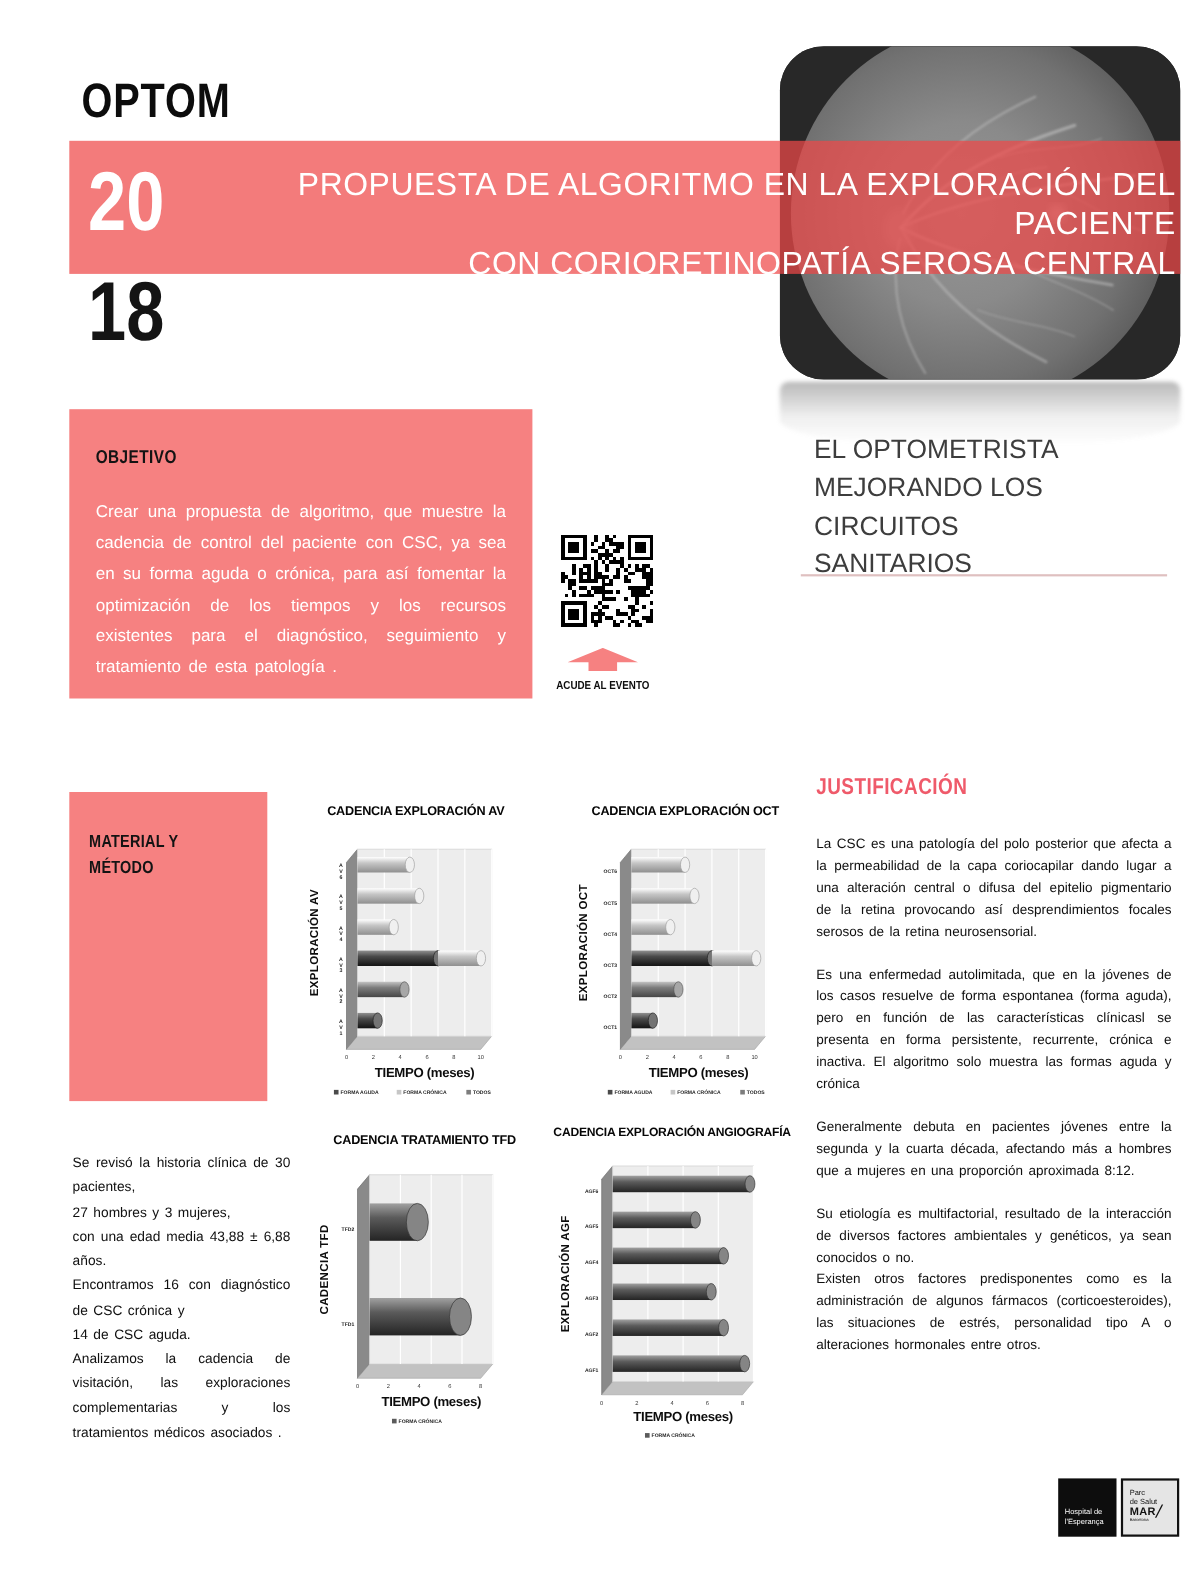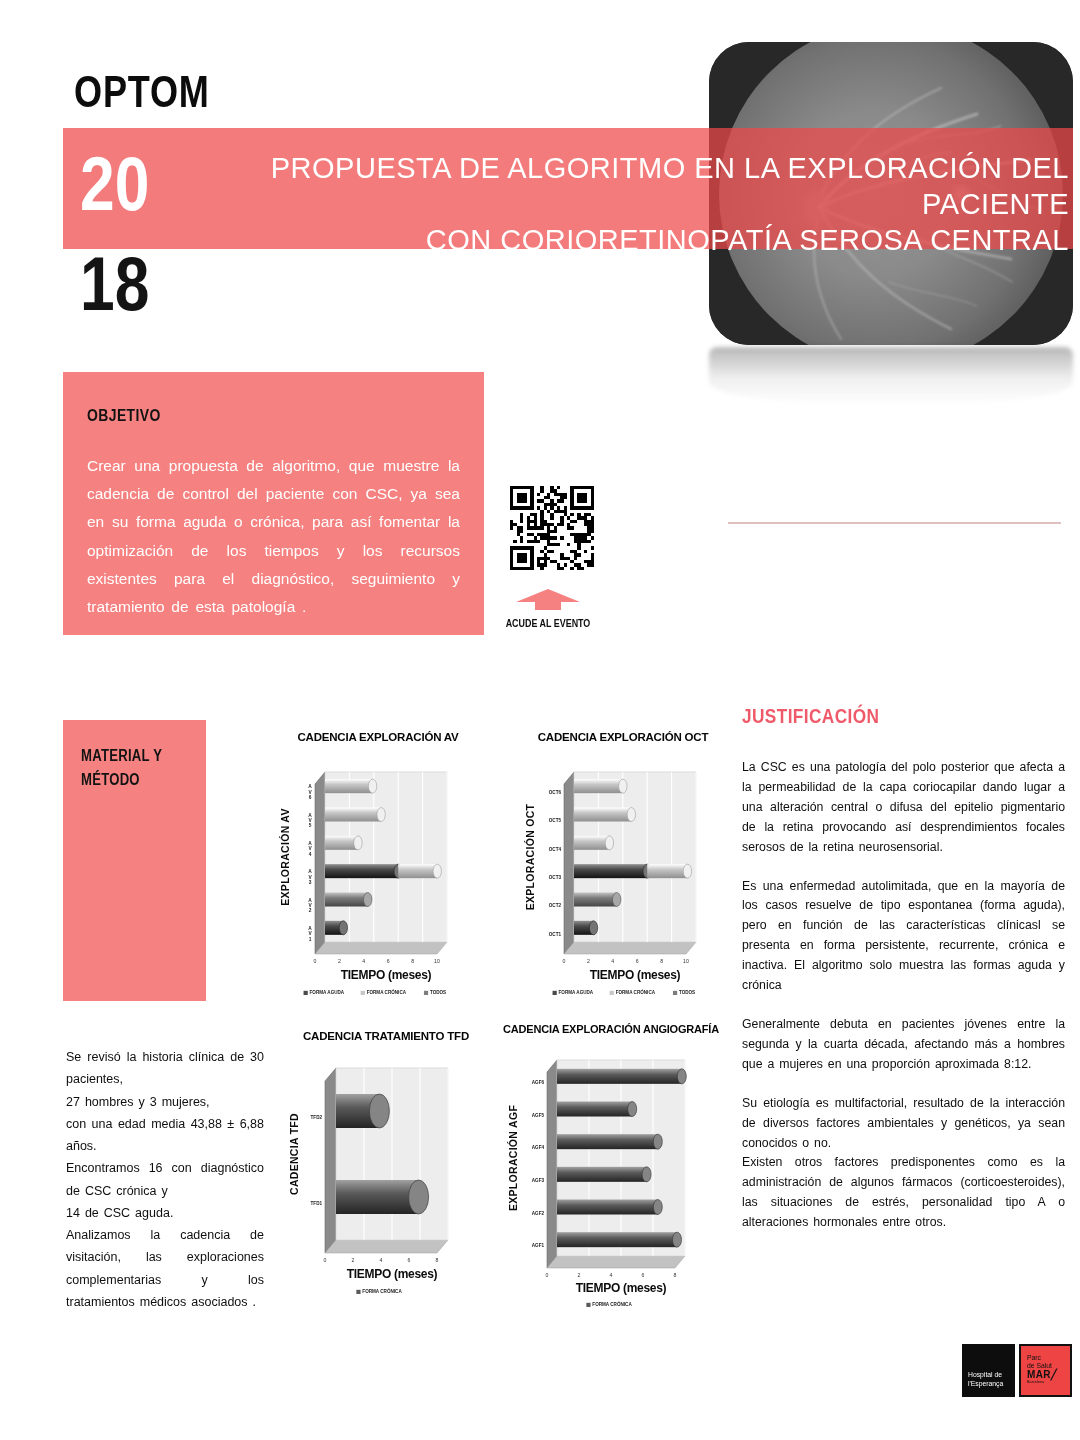--- a/index.html
+++ b/index.html
@@ -32,21 +32,21 @@
   .qr{left:482px;top:486px;width:84px;height:84px;}
   .qr-arrow{left:488px;top:589px;width:64px;height:22px;}
   .qr-caption{left:462px;top:617px;width:116px;text-align:center;font-size:10.5px;font-weight:bold;color:#0d0d0d;letter-spacing:0;}
 
   
   .subtitle{left:712px;top:392px;width:340px;font-size:24px;line-height:1.45;color:#3d3d3d;}
   .divider{left:700px;top:522px;width:333px;height:2px;background:#dfc0c0;}
   .authors{left:703px;top:541px;width:338px;font-size:11.5px;line-height:1.32;color:#1a1a1a;}
 
   
-  .material{left:35px;top:720px;width:143px;height:281px;background:var(--accent,#F68181);box-sizing:border-box;padding:24px 16px 0 18px;}
+  .material{left:35px;top:720px;width:180px;height:281px;background:var(--accent,#F68181);box-sizing:border-box;padding:34px 16px 0 18px;}
   .material h2{margin:0;font-size:16px;font-weight:bold;color:#131313;line-height:1.5;letter-spacing:.3px;}
   .material-text{left:38px;top:1046px;width:198px;font-size:12.5px;line-height:1.78;color:#0f0f0f;text-align:justify;word-spacing:1.5px;}
 
   
   .justificacion{left:714px;top:704px;width:323px;}
   .justificacion h2{margin:0;font-size:21px;font-weight:bold;color:var(--jtitle,#EF5A6A);letter-spacing:.5px;}
   .jparas{margin-top:30px;}
   .jparas p{margin:0 0 19px 0;font-size:12.3px;line-height:1.62;text-align:justify;color:#0f0f0f;
             white-space:pre-line;word-spacing:1.5px;}
 
@@ -54,21 +54,21 @@
   .chart{background:transparent;}
   .chart svg{display:block;}
   #chart0{left:245px;top:727px;width:210px;height:290px;}
   #chart1{left:490px;top:727px;width:210px;height:290px;}
   #chart2{left:258px;top:1026px;width:200px;height:285px;}
   #chart3{left:473px;top:1020px;width:220px;height:295px;}
 
   
   .logo-black{left:934px;top:1344px;width:53px;height:53px;background:#0d0d0d;color:#fff;box-sizing:border-box;
               padding:27px 4px 0 6px;font-size:6.8px;line-height:1.3;}
-  .logo-white{left:991px;top:1344px;width:53px;height:53px;background:#ef4444;border:2.5px solid #111;box-sizing:border-box;
+  .logo-white{left:991px;top:1344px;width:53px;height:53px;background:#e5e5e5;border:2.5px solid #111;box-sizing:border-box;
               padding:8px 0 0 6px;font-size:6.8px;line-height:1.2;color:#111;}
   .logo-white .mar{font-size:10px;font-weight:bold;letter-spacing:.3px;line-height:1;}
   .logo-white .bcn{font-size:3.8px;line-height:1.4;}
 </style>
 </head>
 <body>
 
 <div class="poster">
 
   <div class="abs brand condL">OPTOM</div>
@@ -328,20 +328,23 @@
         <rect x="1" y="19" width="5" height="5" fill="#fff"></rect>
         <rect x="2" y="20" width="3" height="3" fill="#000"></rect>
       </svg></div>
   <div class="abs qr-arrow">
     <svg viewBox="0 0 64 22" width="64" height="22">
       <polygon points="0,13 32,0 64,13 45,13 45,21 19,21 19,13" fill="#F68181"></polygon>
     </svg>
   </div>
   <div class="abs qr-caption condC">ACUDE AL EVENTO</div>
 
+  <div class="abs subtitle pre">EL OPTOMETRISTA
+MEJORANDO LOS CIRCUITOS
+SANITARIOS</div>
   <div class="abs divider"></div>
 
   <div class="abs material">
     <h2 class="condL pre">MATERIAL Y
 MÉTODO</h2>
   </div>
   <div class="abs material-text pre">Se revisó la historia clínica de 30 pacientes,
 27 hombres y 3 mujeres,
 con una edad media 43,88 ± 6,88 años.
 Encontramos 16 con diagnóstico de CSC crónica y
@@ -554,21 +557,21 @@
         <text x="110" y="13" text-anchor="middle" font-size="11" font-weight="bold" fill="#060606" letter-spacing="-0.2">CADENCIA EXPLORACIÓN  ANGIOGRAFÍA</text>
         <rect x="85.35" y="282.8" width="4.2" height="4.2" fill="#5b5b5b"></rect>
         <text x="91.35" y="286.4" font-size="4.6" fill="#222" font-weight="bold">FORMA CRÓNICA</text>
       </svg>
     </div>
 
   <div class="abs justificacion">
     <h2 class="condL">JUSTIFICACIÓN</h2>
     <div class="jparas">
         <p>La CSC es una patología del polo posterior que afecta a la permeabilidad de la capa coriocapilar dando lugar a una alteración central o difusa del epitelio pigmentario de la retina provocando así desprendimientos focales serosos de la retina neurosensorial.</p>
-        <p>Es una enfermedad autolimitada, que en la mayoría de los casos resuelve de tipo espontanea (forma aguda),  pero en función  de las características clínicasl se presenta en forma persistente, recurrente, crónica e inactiva. El algoritmo solo muestra las formas aguda y crónica</p>
+        <p>Es una enfermedad autolimitada, que en la jóvenes de los casos resuelve de forma espontanea (forma aguda),  pero en función  de las características clínicasl se presenta en forma persistente, recurrente, crónica e inactiva. El algoritmo solo muestra las formas aguda y crónica</p>
         <p>Generalmente debuta en pacientes jóvenes entre la segunda y la cuarta década, afectando más a hombres que a mujeres en una proporción aproximada 8:12.</p>
         <p>Su etiología es multifactorial, resultado de la interacción de diversos factores ambientales y genéticos, ya sean conocidos o no.
 Existen otros factores predisponentes como es la administración de algunos fármacos (corticoesteroides), las situaciones de estrés, personalidad tipo A  o alteraciones hormonales entre otros.</p>
       </div>
   </div>
 
   <div class="abs logo-black pre">Hospital de
 l'Esperança</div>
   <div class="abs logo-white">
     <div>Parc</div>

